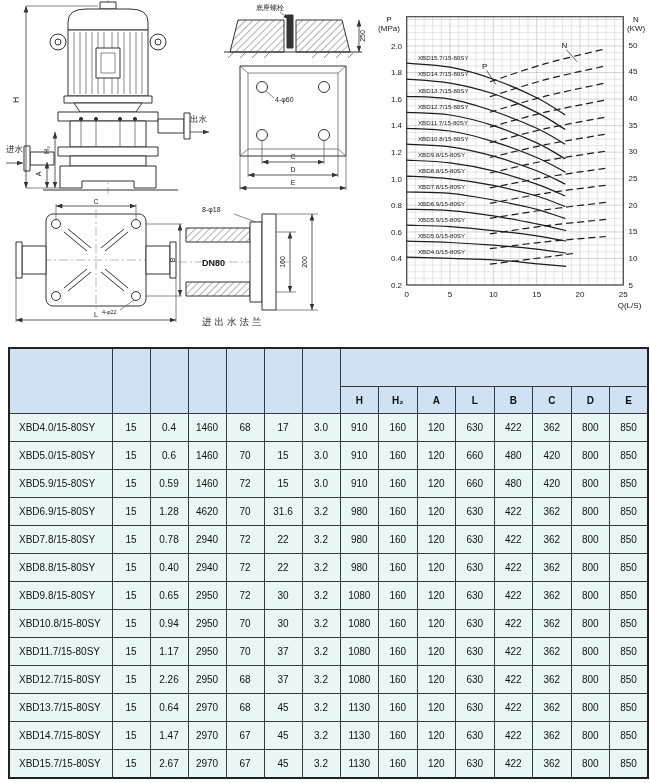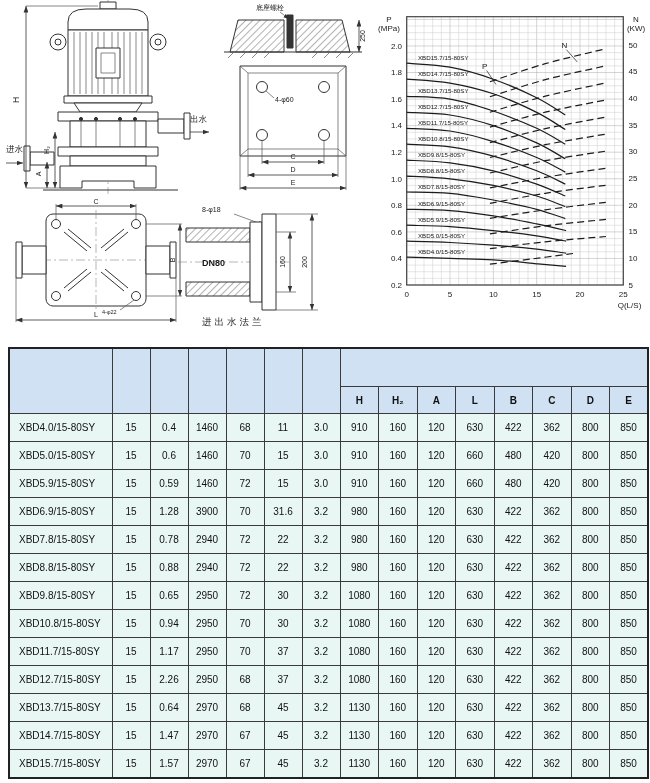--- a/index.html
+++ b/index.html
@@ -376,21 +376,21 @@
           <th>E</th>
         </tr>
       </thead>
       <tbody>
         <tr>
           <td class="model">XBD4.0/15-80SY</td>
           <td>15</td>
           <td>0.4</td>
           <td>1460</td>
           <td>68</td>
-          <td>11</td>
+          <td>17</td>
           <td>3.0</td>
           <td>910</td>
           <td>160</td>
           <td>120</td>
           <td>630</td>
           <td>422</td>
           <td>362</td>
           <td>800</td>
           <td>850</td>
         </tr>
@@ -425,21 +425,21 @@
           <td>660</td>
           <td>480</td>
           <td>420</td>
           <td>800</td>
           <td>850</td>
         </tr>
         <tr>
           <td class="model">XBD6.9/15-80SY</td>
           <td>15</td>
           <td>1.28</td>
-          <td>3900</td>
+          <td>4620</td>
           <td>70</td>
           <td>31.6</td>
           <td>3.2</td>
           <td>980</td>
           <td>160</td>
           <td>120</td>
           <td>630</td>
           <td>422</td>
           <td>362</td>
           <td>800</td>
@@ -458,21 +458,21 @@
           <td>120</td>
           <td>630</td>
           <td>422</td>
           <td>362</td>
           <td>800</td>
           <td>850</td>
         </tr>
         <tr>
           <td class="model">XBD8.8/15-80SY</td>
           <td>15</td>
-          <td>0.88</td>
+          <td>0.40</td>
           <td>2940</td>
           <td>72</td>
           <td>22</td>
           <td>3.2</td>
           <td>980</td>
           <td>160</td>
           <td>120</td>
           <td>630</td>
           <td>422</td>
           <td>362</td>
@@ -577,21 +577,21 @@
           <td>120</td>
           <td>630</td>
           <td>422</td>
           <td>362</td>
           <td>800</td>
           <td>850</td>
         </tr>
         <tr>
           <td class="model">XBD15.7/15-80SY</td>
           <td>15</td>
-          <td>1.57</td>
+          <td>2.67</td>
           <td>2970</td>
           <td>67</td>
           <td>45</td>
           <td>3.2</td>
           <td>1130</td>
           <td>160</td>
           <td>120</td>
           <td>630</td>
           <td>422</td>
           <td>362</td>

